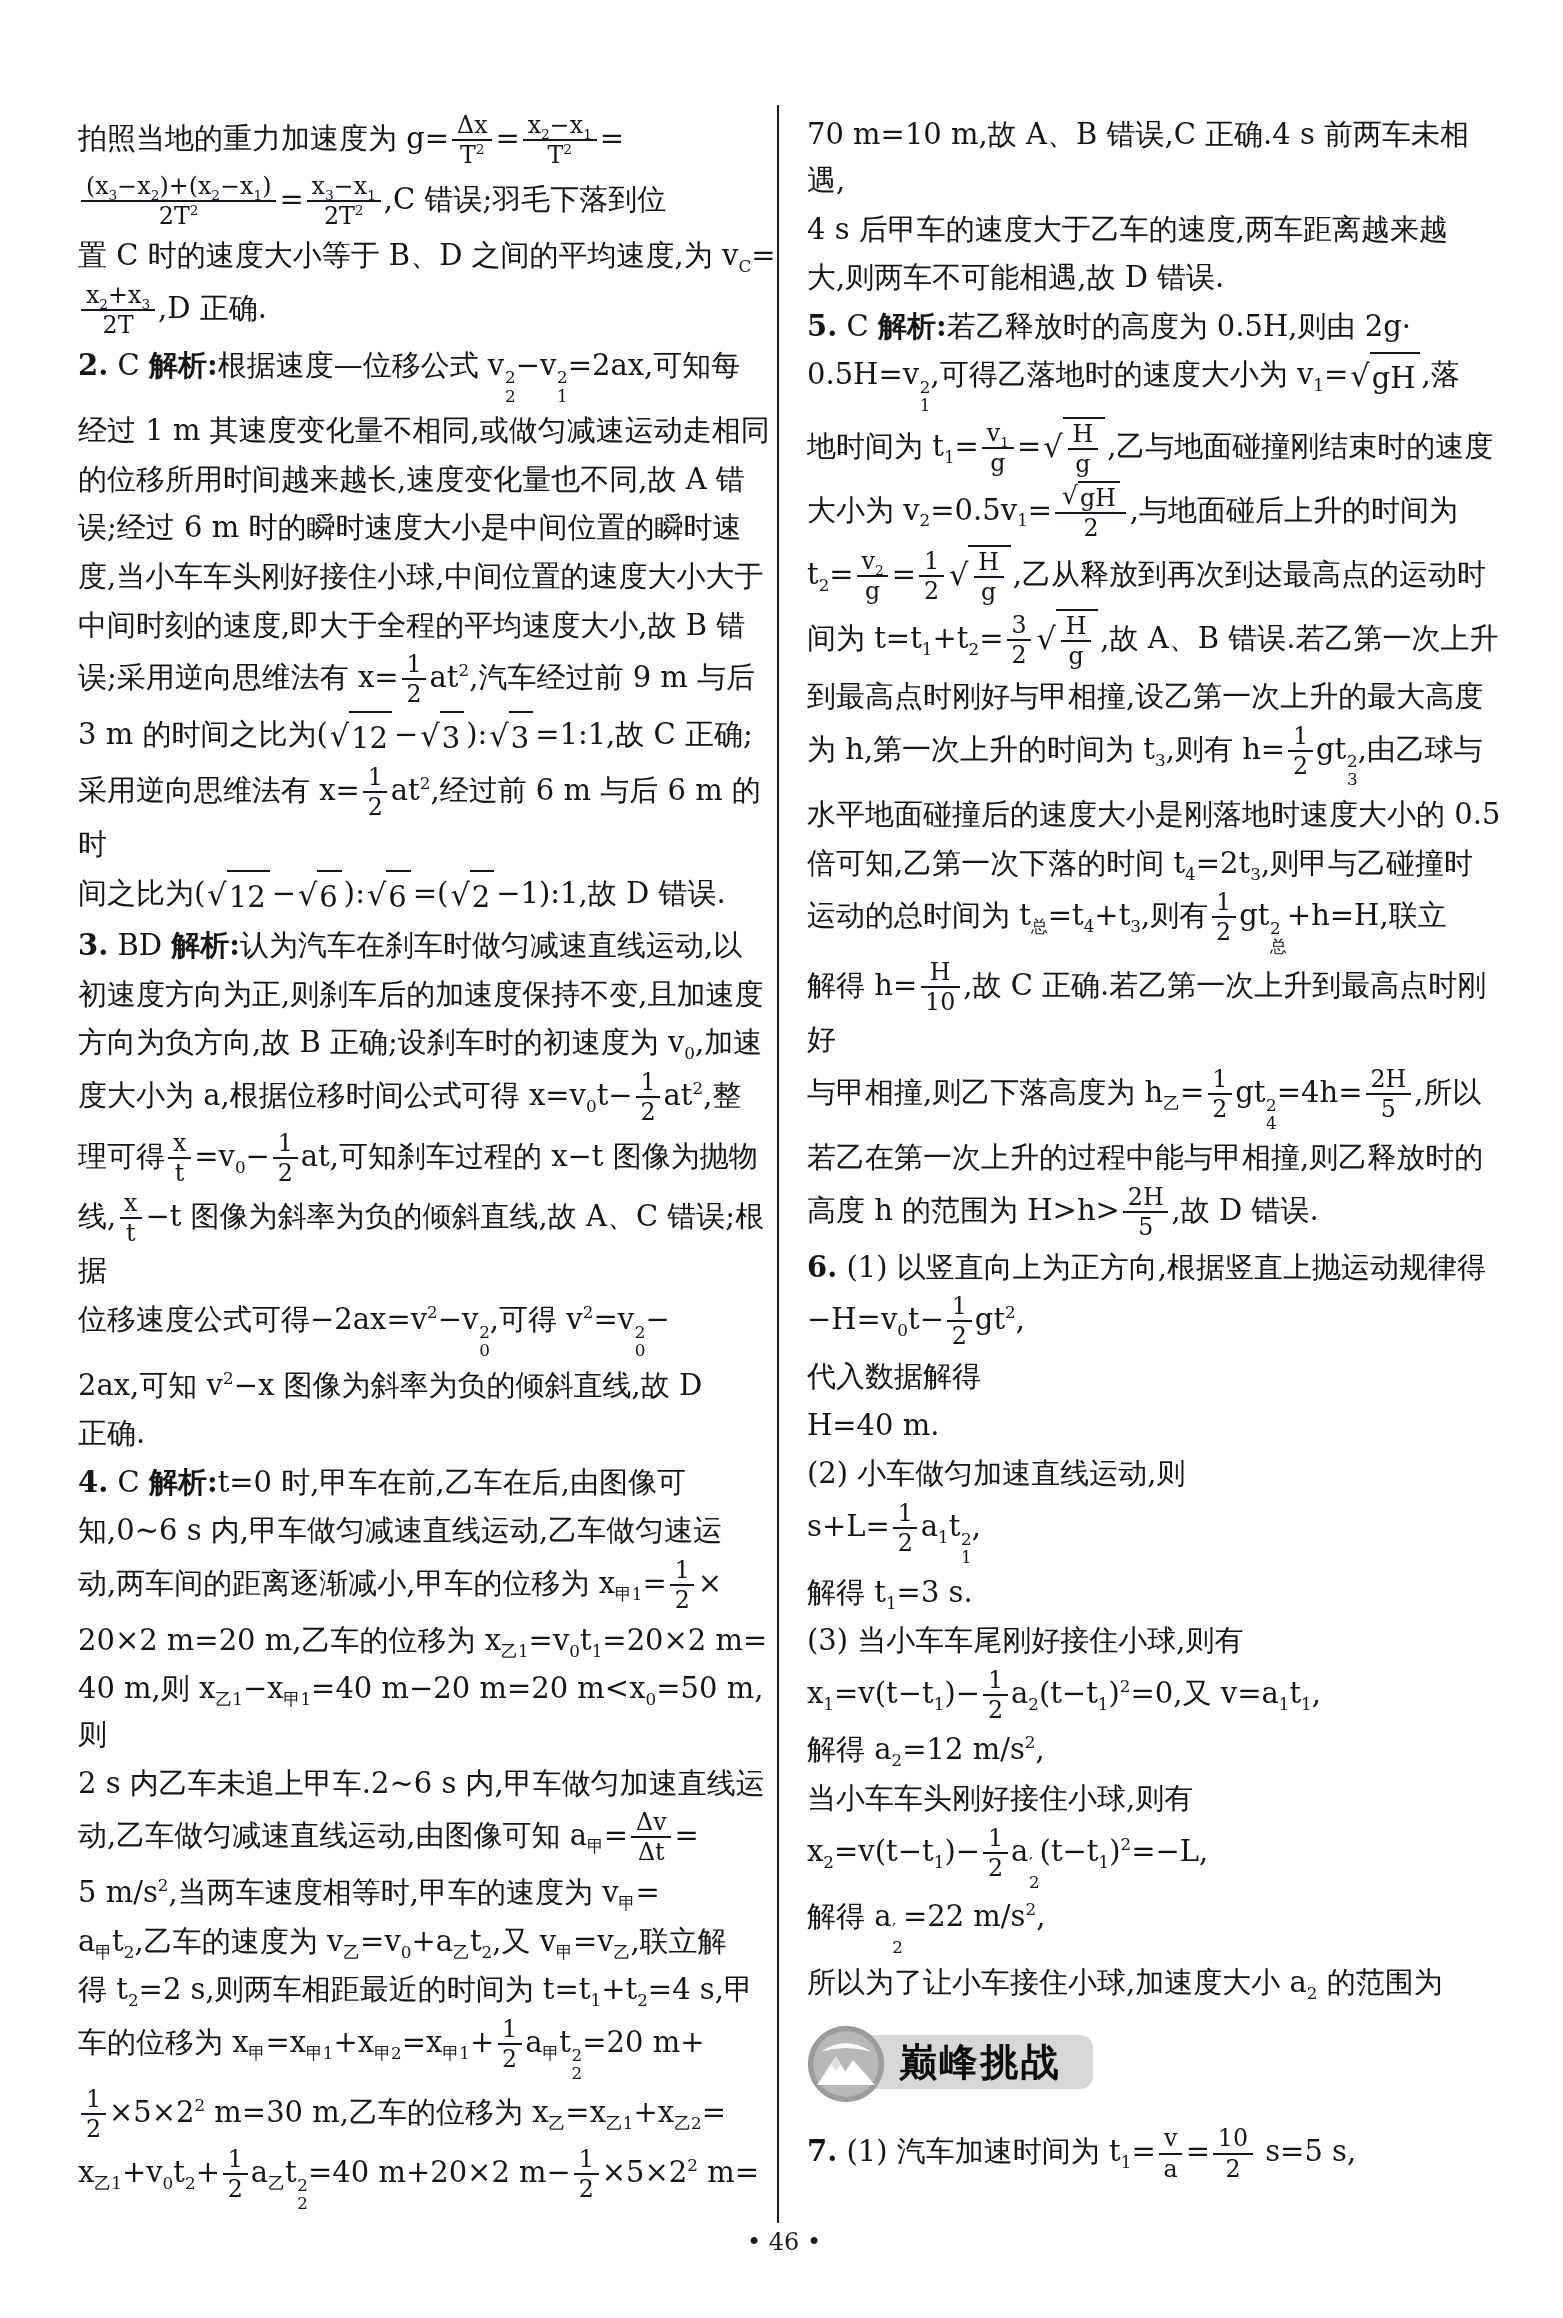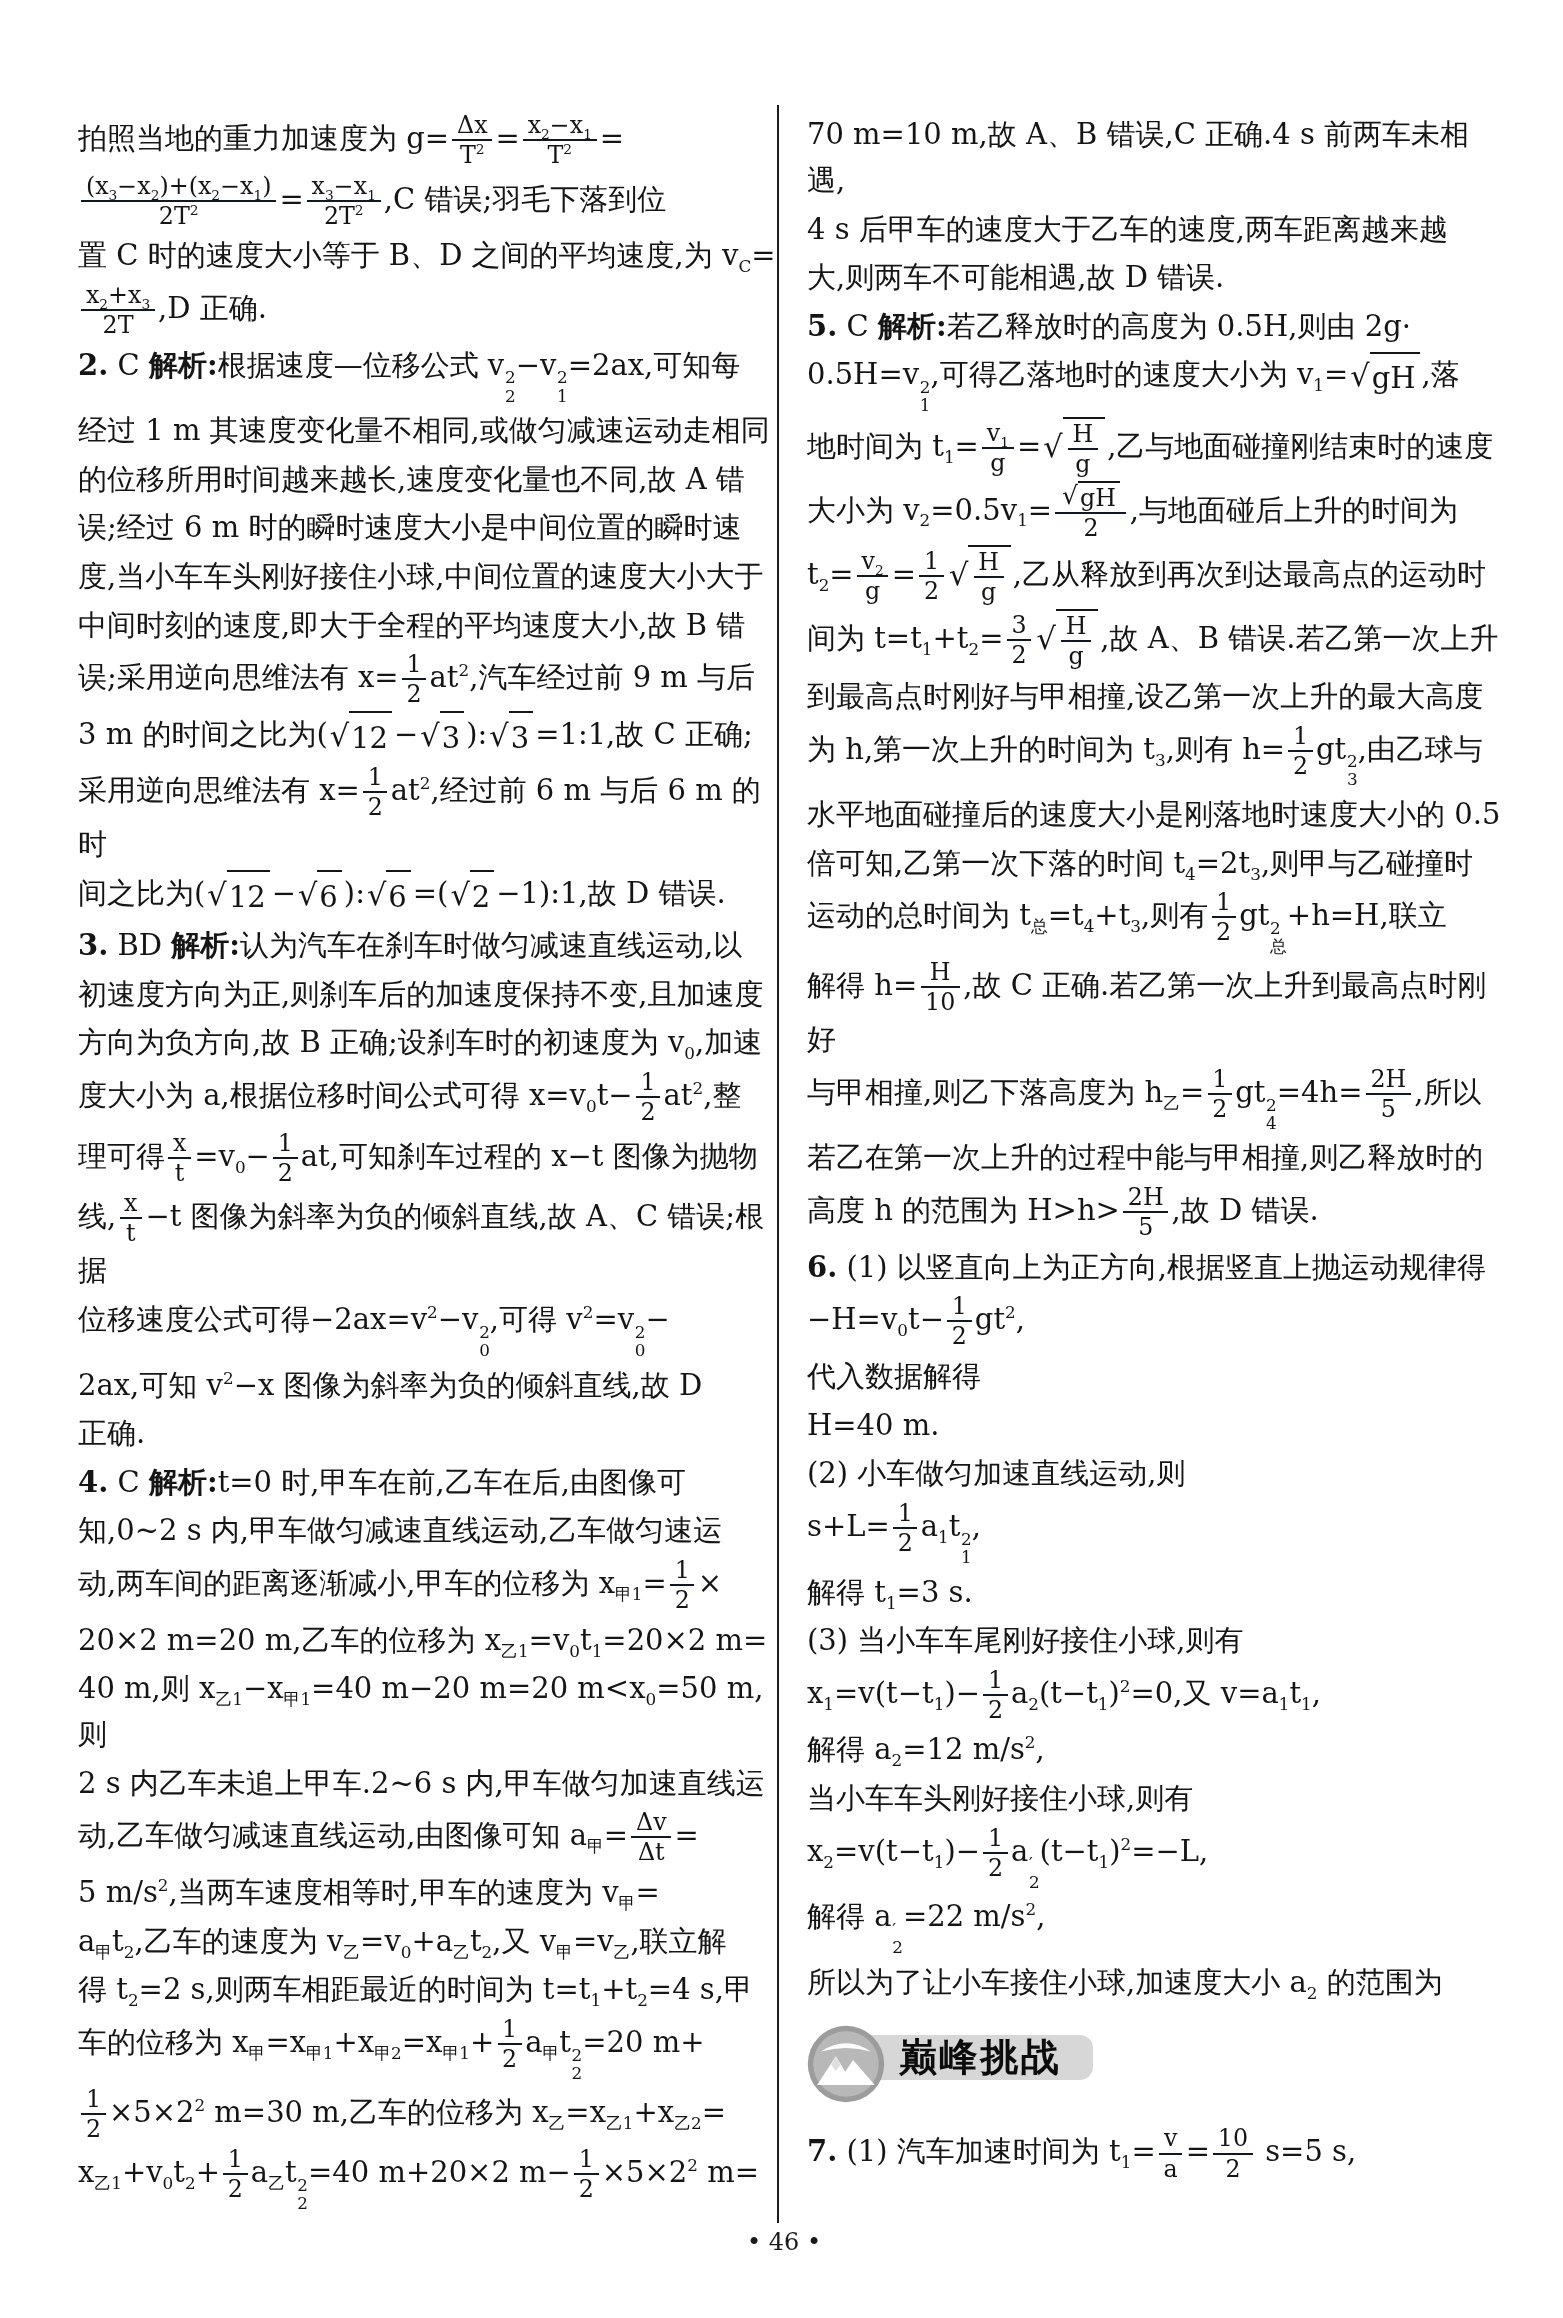--- a/index.html
+++ b/index.html
@@ -90,21 +90,21 @@
     left:0;
     top:0;
     width:78px;
     height:82px;
     z-index:2;
   }
   .badge-label{
     position:absolute;
     left:49px;
     top:12px;
-    height:45px;
+    height:54px;
     padding:0 32px 0 43px;
     background:#d7d7d7;
     border-radius:13px;
     display:flex;
     align-items:center;
     z-index:1;
     font-family:"DejaVu Sans","Liberation Sans",sans-serif;
     font-weight:bold;
     font-size:38px;
     color:#0c0c0c;
@@ -209,21 +209,21 @@
       <div class="line">位移速度公式可得−2ax=v<sup>2</sup>−v<span class="subsup">
           <span class="ss-sup">2</span>
           <span class="ss-sub">0</span>
         </span>,可得 v<sup>2</sup>=v<span class="subsup">
           <span class="ss-sup">2</span>
           <span class="ss-sub">0</span>
         </span>−</div>
       <div class="line">2ax,可知 v<sup>2</sup>−x 图像为斜率为负的倾斜直线,故 D</div>
       <div class="line">正确.</div>
       <div class="line"><b>4.</b> C <b>解析:</b>t=0 时,甲车在前,乙车在后,由图像可</div>
-      <div class="line">知,0~2 s 内,甲车做匀减速直线运动,乙车做匀速运</div>
+      <div class="line">知,0~6 s 内,甲车做匀减速直线运动,乙车做匀速运</div>
       <div class="line">动,两车间的距离逐渐减小,甲车的位移为 x<sub>甲1</sub>=<span class="frac">
           <span class="num">1</span>
           <span class="den">2</span>
         </span>×</div>
       <div class="line">20×2 m=20 m,乙车的位移为 x<sub>乙1</sub>=v<sub>0</sub>t<sub>1</sub>=20×2 m=</div>
       <div class="line">40 m,则 x<sub>乙1</sub>−x<sub>甲1</sub>=40 m−20 m=20 m&lt;x<sub>0</sub>=50 m,则</div>
       <div class="line">2 s 内乙车未追上甲车.2~6 s 内,甲车做匀加速直线运</div>
       <div class="line">动,乙车做匀减速直线运动,由图像可知 a<sub>甲</sub>=<span class="frac">
           <span class="num">Δv</span>
           <span class="den">Δt</span>

